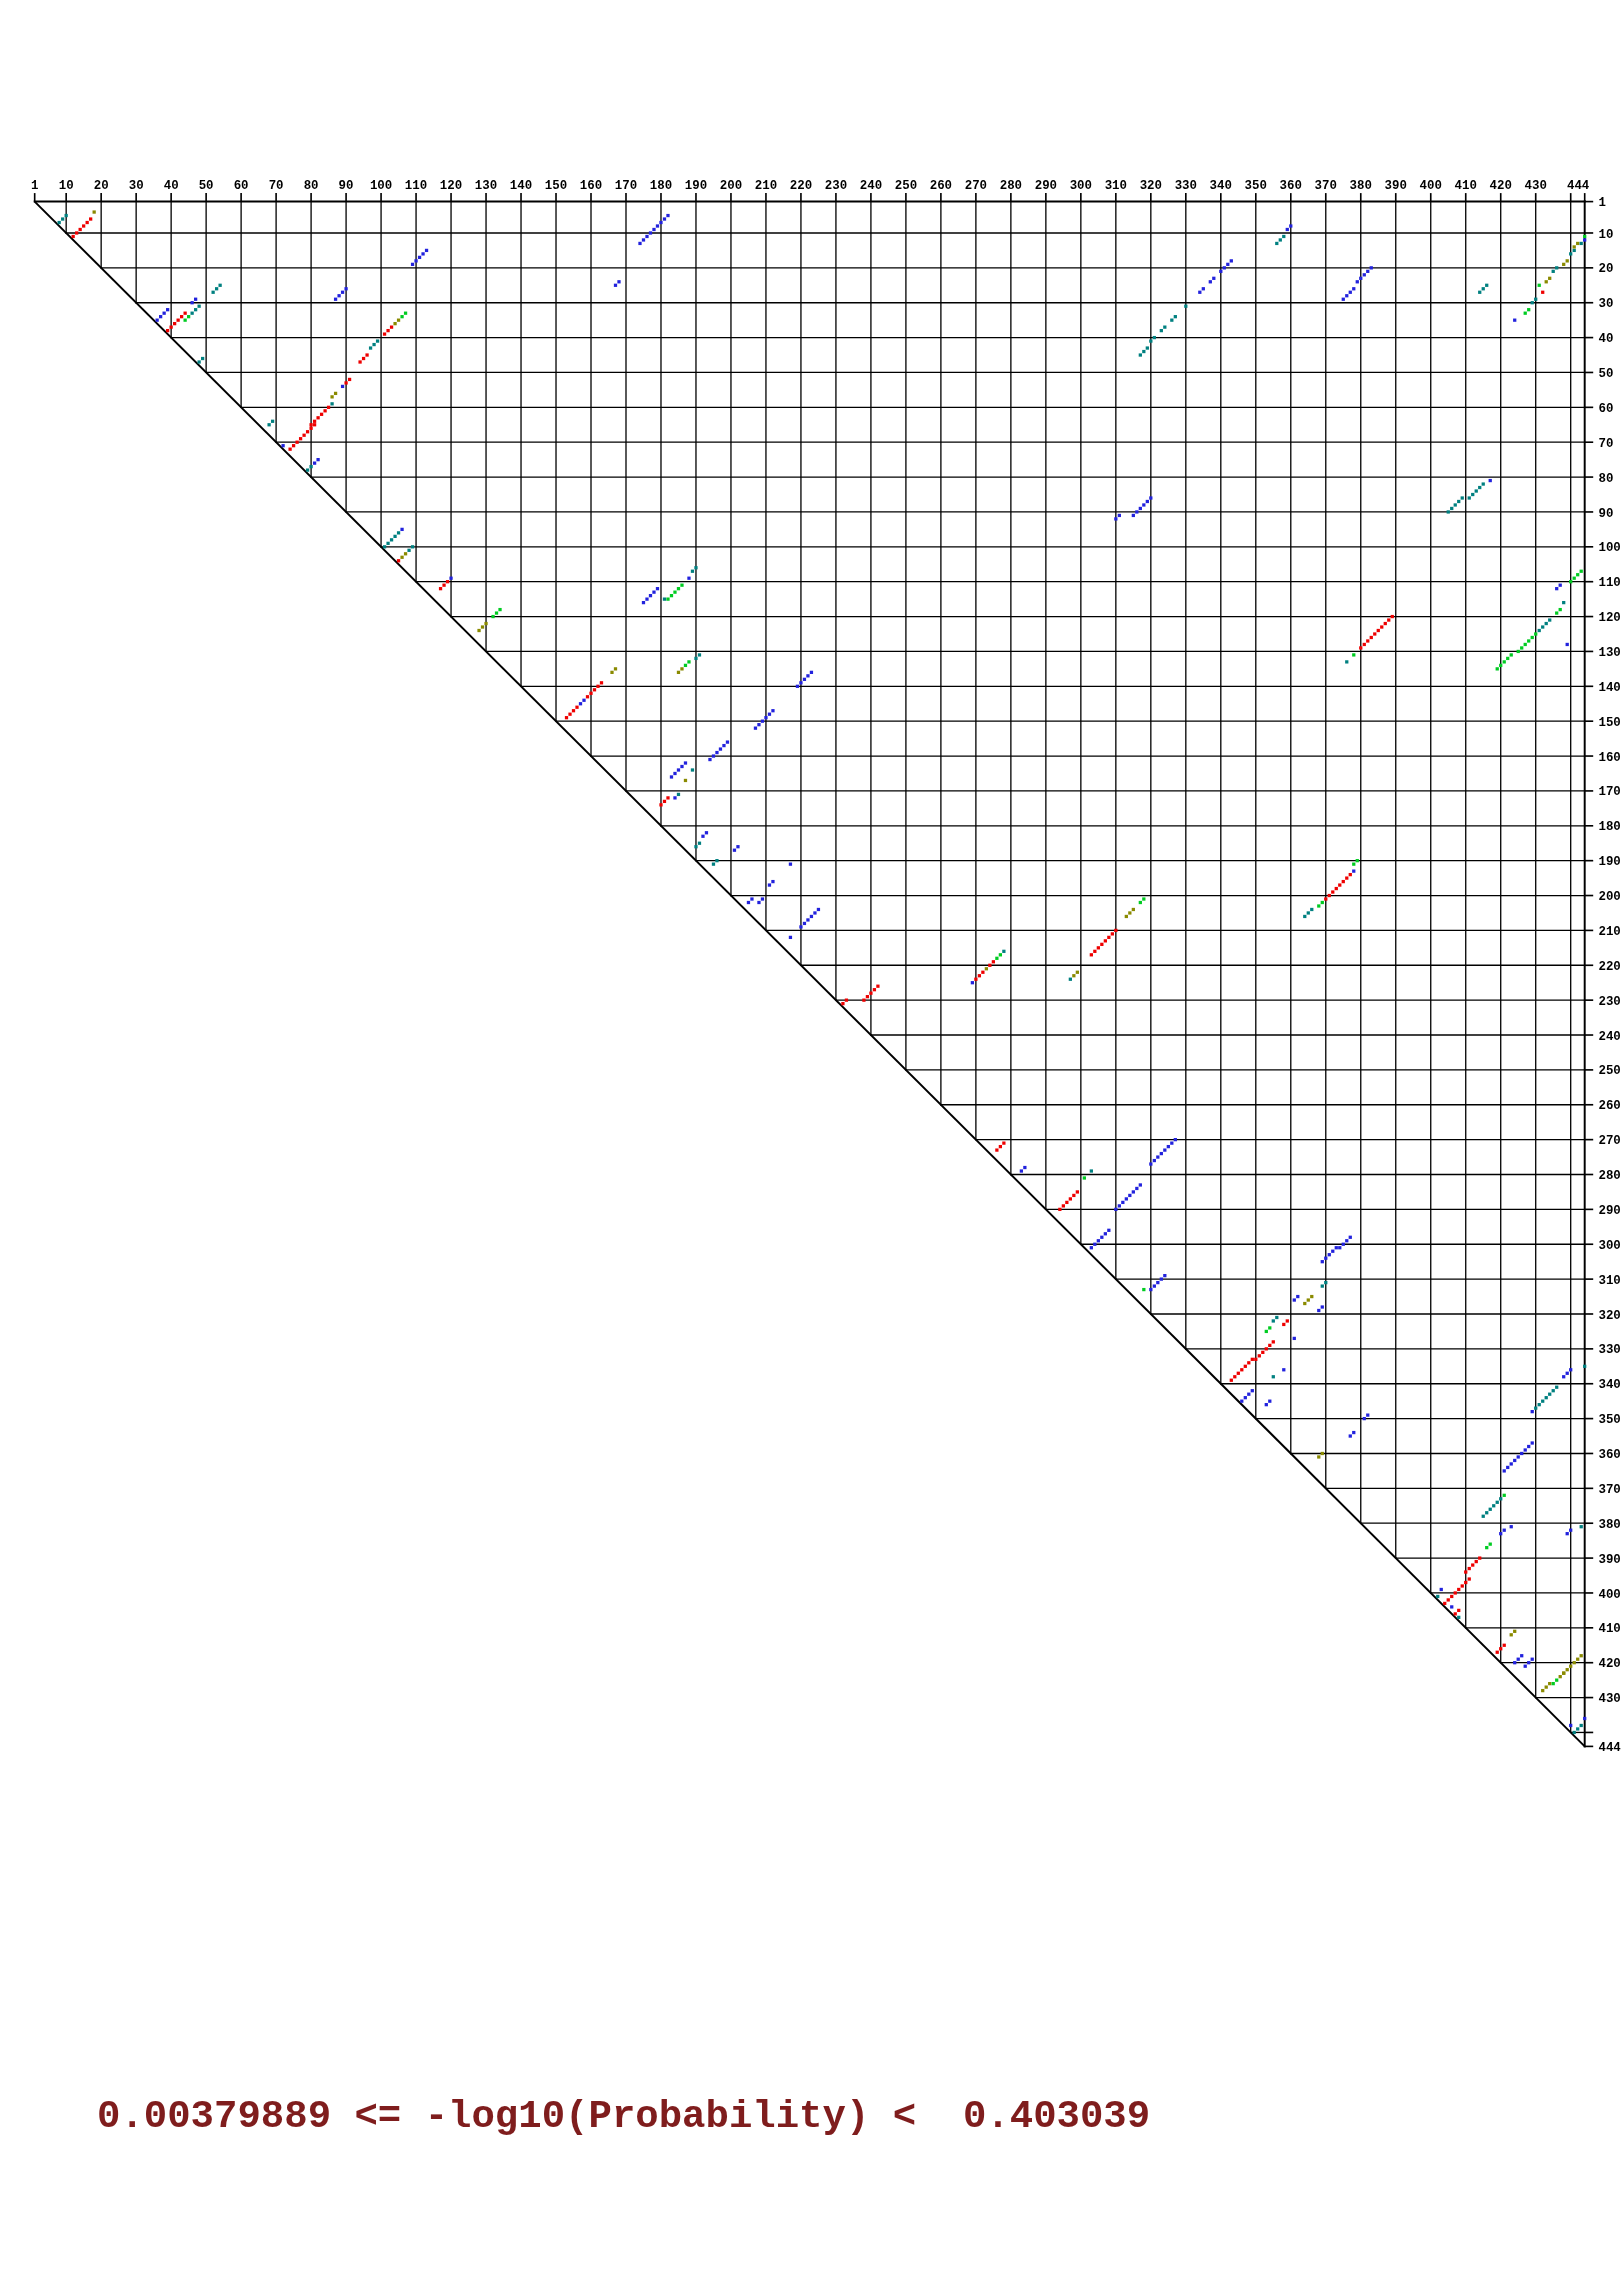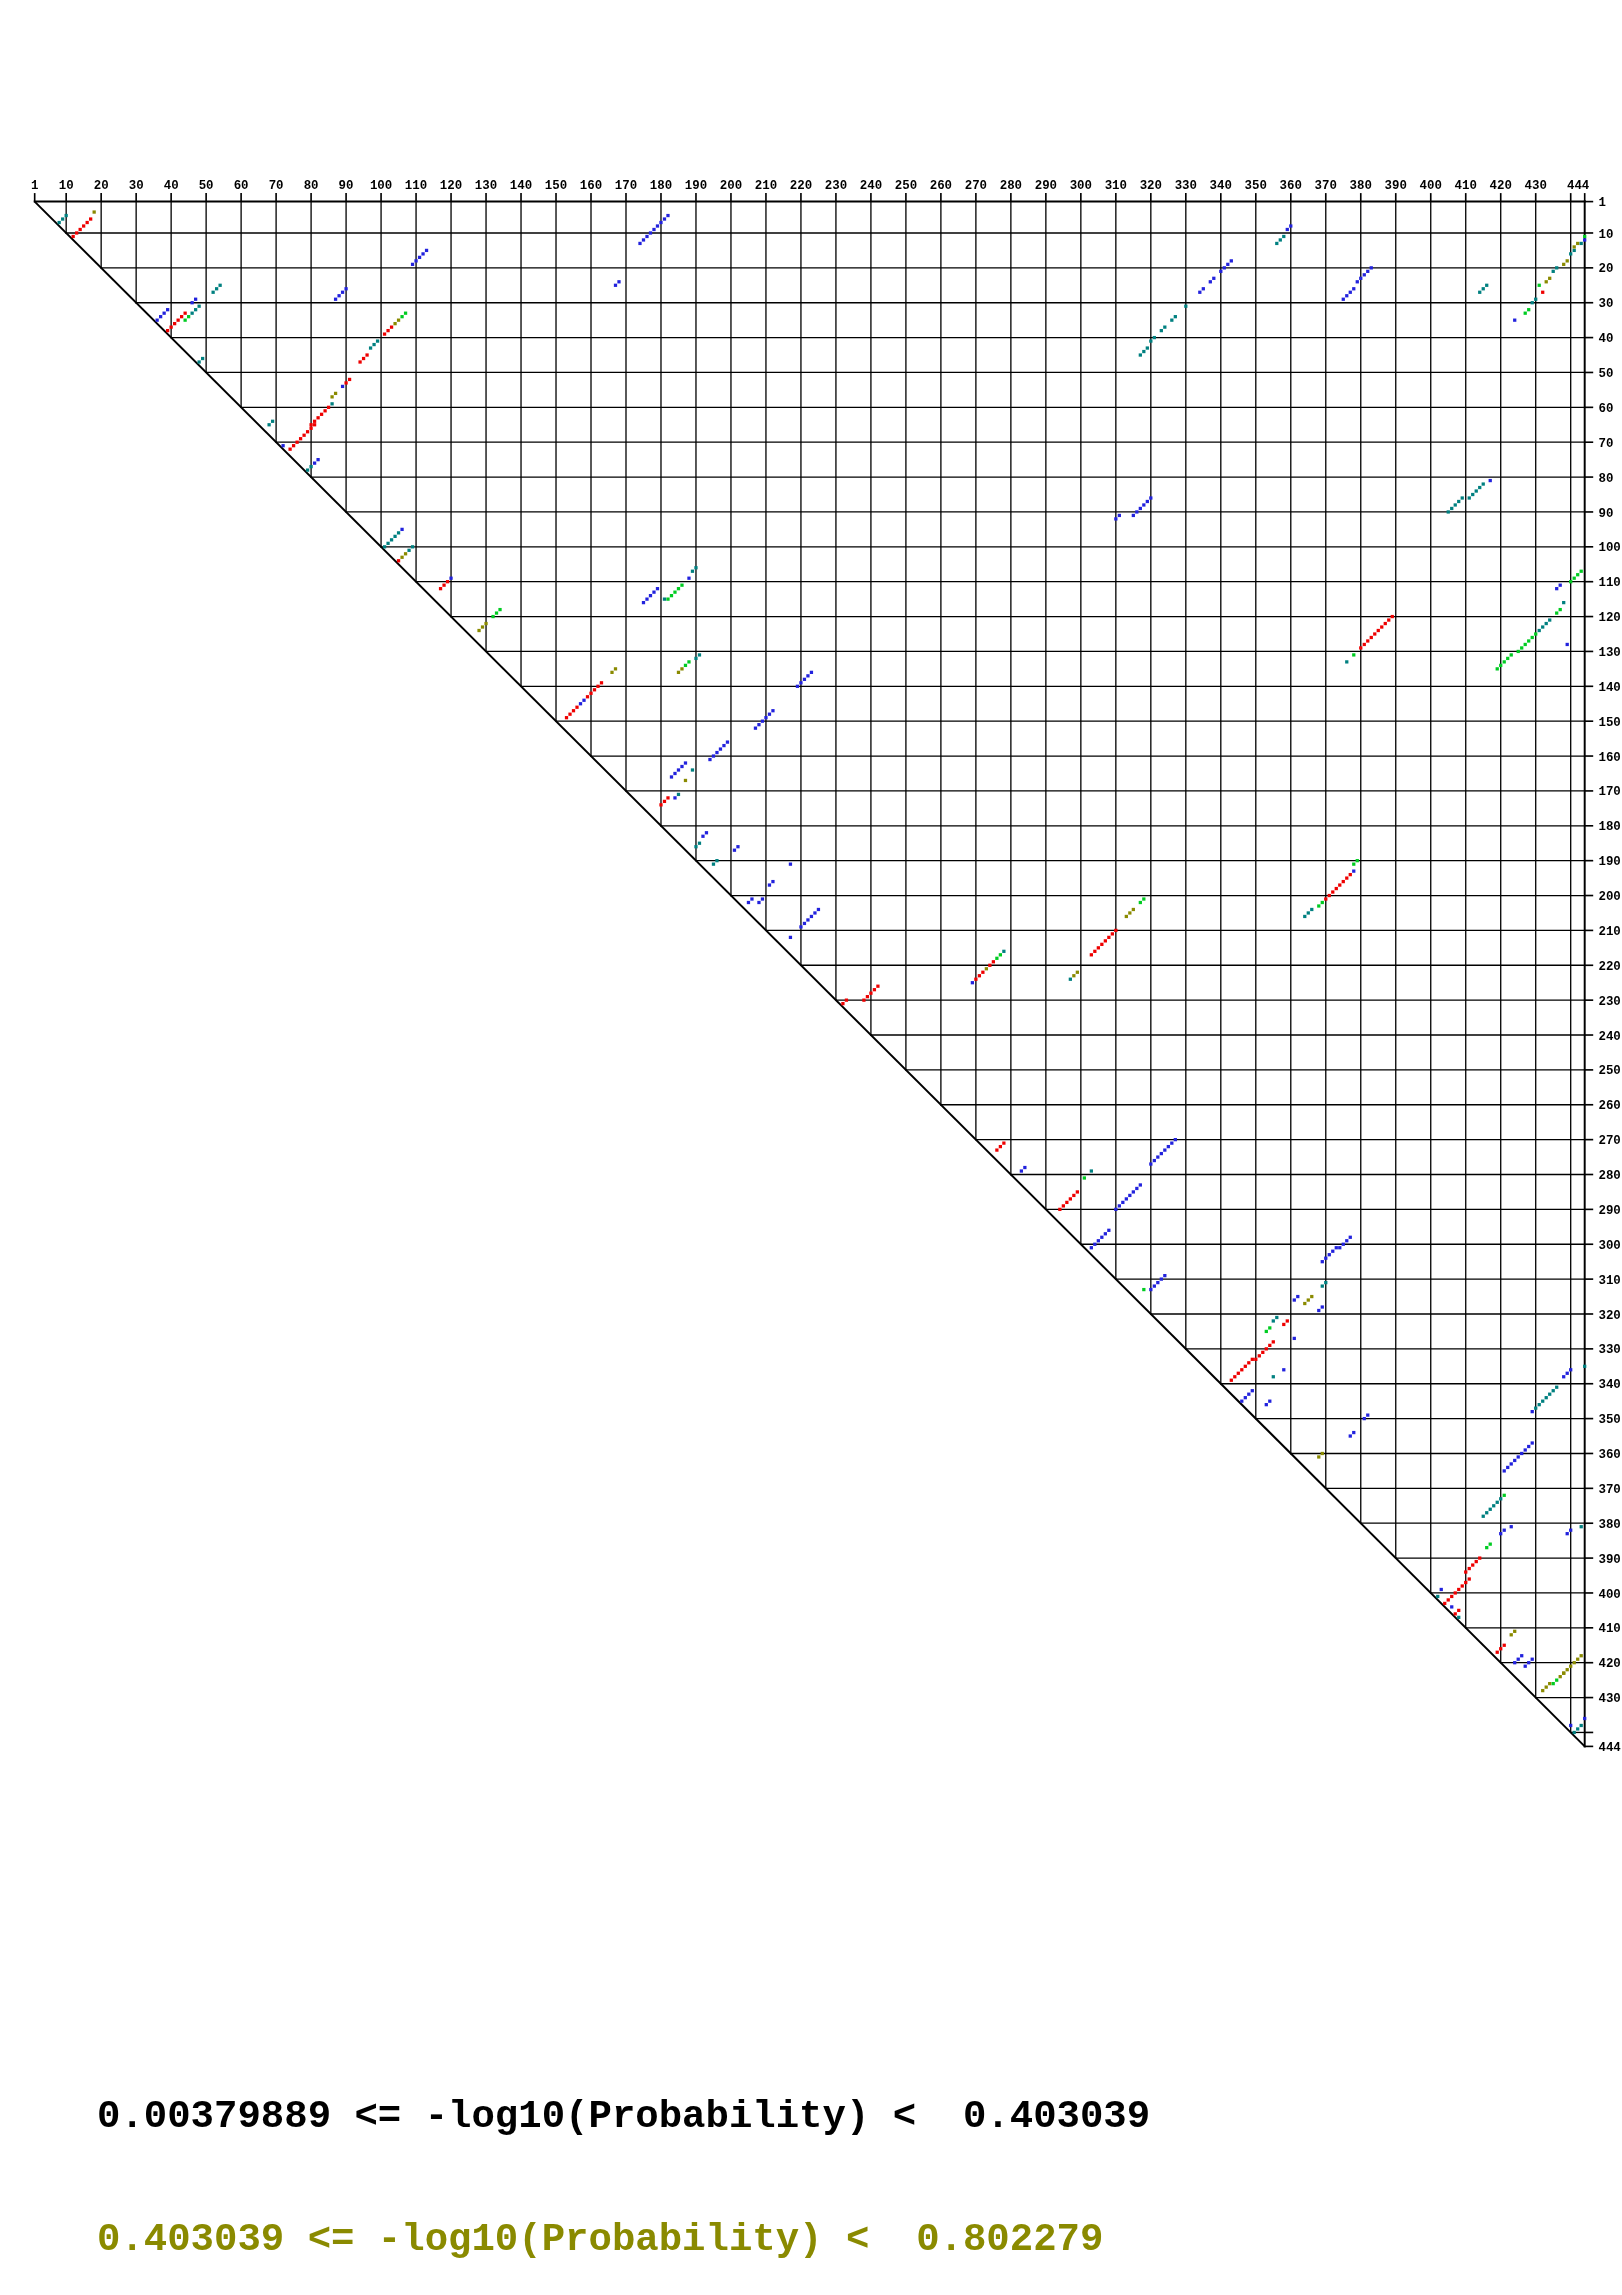--- a/index.html
+++ b/index.html
@@ -844,22 +844,21 @@
         <rect x="2387.4012" y="2554.5912" width="5" height="5" fill="#8a8a00"></rect>
         <rect x="2403.444" y="2645.1944" width="5" height="5" fill="#008080"></rect>
         <rect x="2408.7916" y="2639.8648" width="5" height="5" fill="#008080"></rect>
         <rect x="2414.1392" y="2634.5352000000003" width="5" height="5" fill="#008080"></rect>
         <rect x="2398.0964" y="2634.5352000000003" width="5" height="5" fill="#2222dd"></rect>
         <rect x="2419.4868" y="2623.876" width="5" height="5" fill="#2222dd"></rect>
       </g>
     </svg>
 
   <div class="legend">
-    <div class="legend-line" style="color: #000000;">0.00379889 &lt;= -log10(Probability) &lt;  0.403039</div>
-    <div class="legend-line" style="color: rgb(138, 138, 0);">0.403039 &lt;= -log10(Probability) &lt;  0.802279</div>
+    <div class="legend-line" style="color: #7f1d1d;">0.00379889 &lt;= -log10(Probability) &lt;  0.403039</div>
     
     
     
     
   </div>
 
 </div>
 
 
 </body></html>

